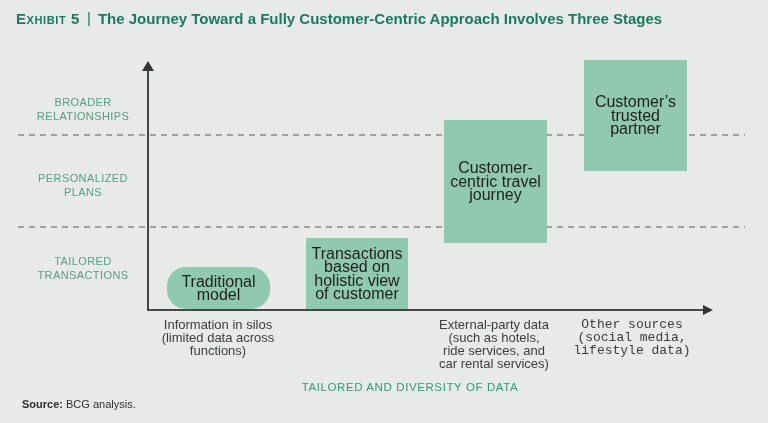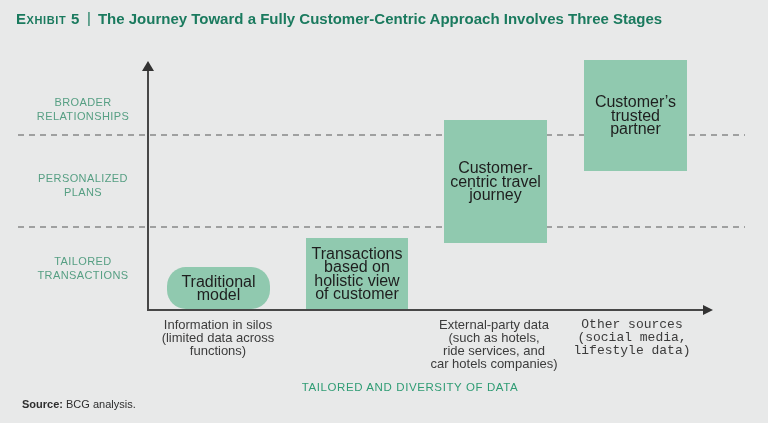--- a/index.html
+++ b/index.html
@@ -110,21 +110,21 @@
 journey</div>
     <div class="box b3">Customer’s
 trusted partner</div>
 
     <div class="xlab xl0">Information in silos
 (limited data across
 functions)</div>
     <div class="xlab xl2">External-party data
 (such as hotels,
 ride services, and
-car hotels companies)</div>
+car rental services)</div>
     <div class="xlab xl3">Other sources
 (social media,
 lifestyle data)</div>
 
     <div class="xtitle">TAILORED AND DIVERSITY OF DATA</div>
   </div>
 
   <div class="source">
     <b>Source:</b><span> BCG analysis.</span>
   </div>

